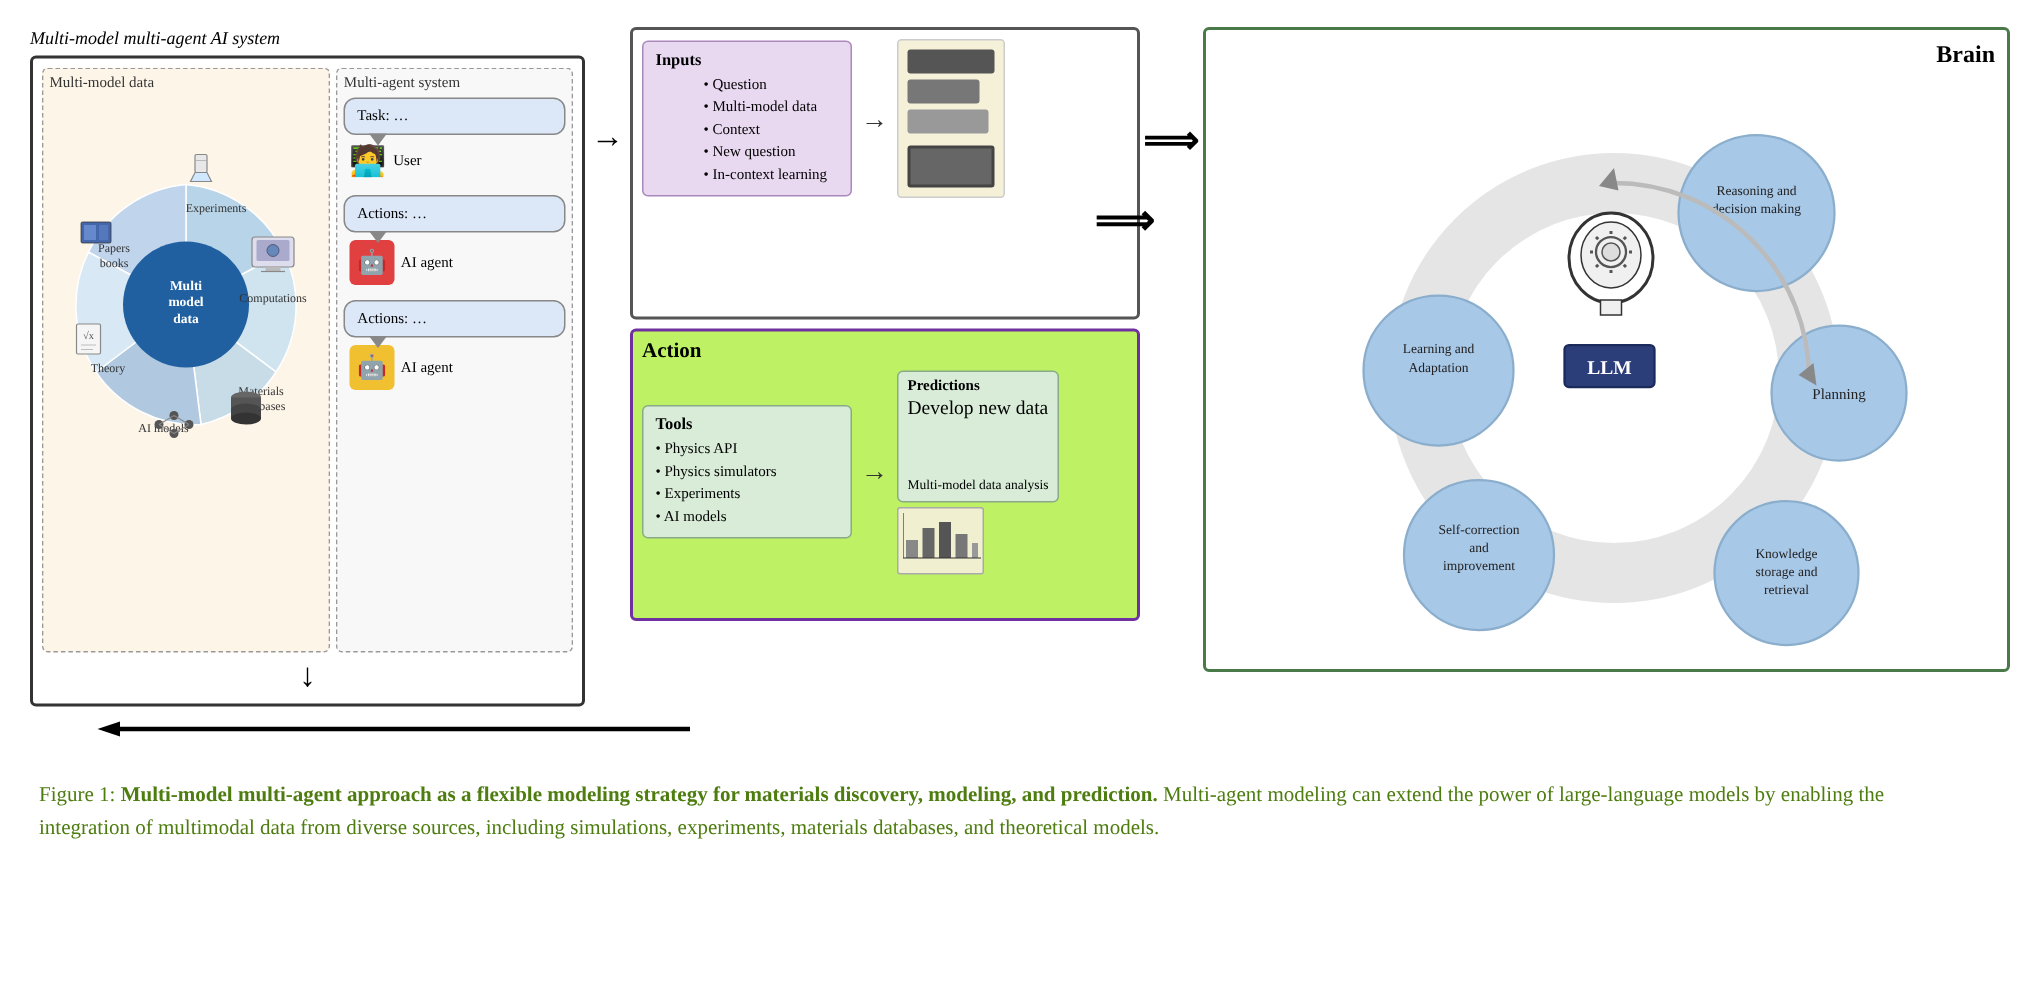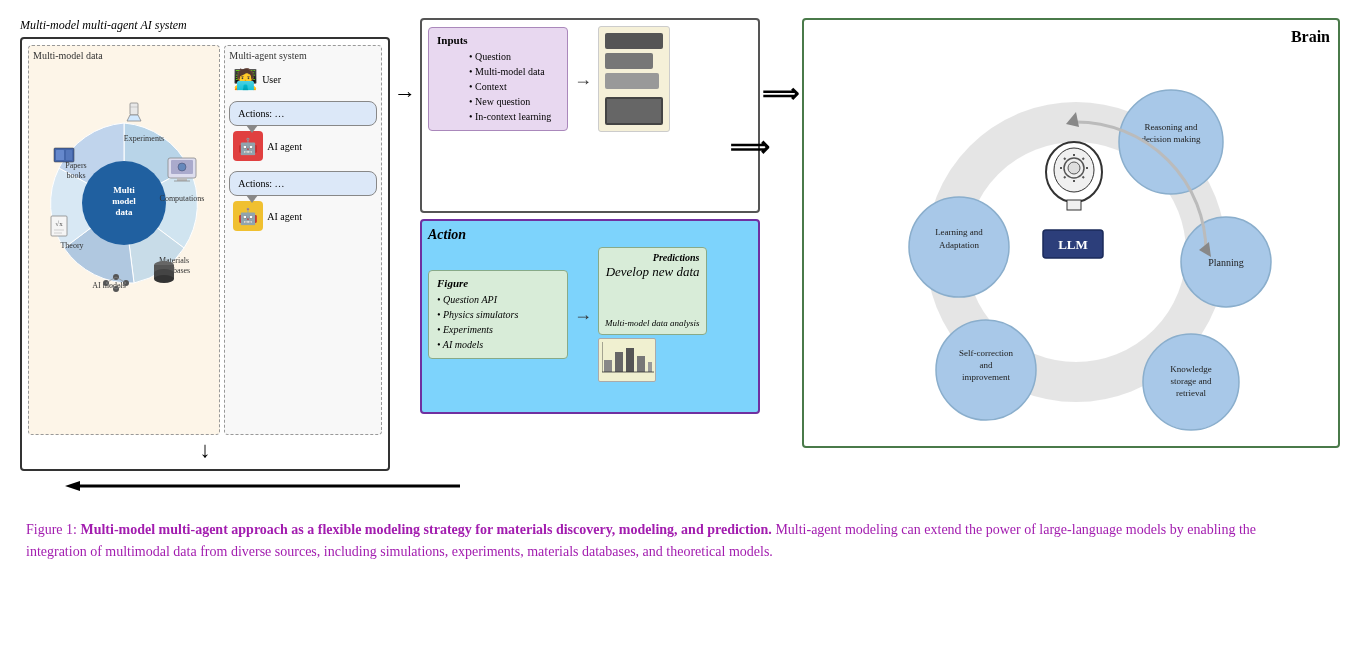--- a/index.html
+++ b/index.html
@@ -212,23 +212,22 @@
       font-size: 18px;
       color: #333;
       font-weight: bold;
     }
 
     
     .action-box {
       border: 2px solid #7030a0;
       border-radius: 4px;
       padding: 6px;
-      background: #7dd3fc;
+      background: #bef264;
       min-height: 195px;
-      font-style: italic;
     }
 
     .action-title {
       font-size: 14px;
       font-weight: bold;
       margin-bottom: 4px;
     }
 
     .action-inner {
       display: flex;
@@ -307,21 +306,21 @@
     .brain-svg {
       width: 100%;
       height: 380px;
     }
 
     
     .caption-area {
       padding: 10px 16px;
       font-size: 14px;
       line-height: 1.6;
-      color: #a21caf;
+      color: #4d7c0f;
       max-width: 1300px;
     }
 
     .caption-figure {
       font-weight: normal;
     }
 
     .caption-bold {
       font-weight: bold;
     }
@@ -428,20 +427,23 @@
                   <line x1="-5" y1="5" x2="3" y2="5" stroke="#aaa" stroke-width="0.5"></line>
                 </g>
               </svg>
             </div>
           </div>
 
           <div class="multiagent-box">
             <div class="multiagent-title">Multi-agent system</div>
 
             <div class="agent-item">
+              <div class="speech-bubble">
+                <span>Task: …</span>
+              </div>
               <div class="agent-label-row">
                 <span class="user-icon">🧑‍💻</span>
                 <span>User</span>
               </div>
             </div>
 
             <div class="agent-item">
               <div class="speech-bubble">
                 <span>Actions: …</span>
               </div>
@@ -498,31 +500,31 @@
           </div>
         </div>
       </div>
 
       <div style="position:absolute;left:730px;top:130px;font-size:28px;font-weight:900;">⟹</div>
 
       <div class="action-box">
         <div class="action-title">Action</div>
         <div class="action-inner">
           <div class="tools-box">
-            <div class="tools-title">Figure</div>
+            <div class="tools-title">Tools</div>
             <ul class="tools-list">
-              <li>Question API</li>
+              <li>Physics API</li>
               <li>Physics simulators</li>
               <li>Experiments</li>
               <li>AI models</li>
             </ul>
           </div>
           <div class="arrow-right">→</div>
 
-          <div style="display:flex;flex-direction:column;gap:3px;text-align:right;">
+          <div style="display:flex;flex-direction:column;gap:3px;">
             <div class="predictions-box">
               <div class="predictions-title">Predictions</div>
               <div style="font-size:13px;line-height:1.4;">Develop new data</div>
               <div style="font-size:9px;line-height:1.4;margin-top:36px;">Multi-model data analysis</div>
             </div>
 
             <div style="background:#f0f0d0;border:1px solid #aaa;border-radius:2px;padding:3px;width:58px;">
               <svg width="52" height="32" viewBox="0 0 52 32">
                 <rect x="2" y="18" width="8" height="12" fill="#888"></rect>
                 <rect x="13" y="10" width="8" height="20" fill="#666"></rect>

